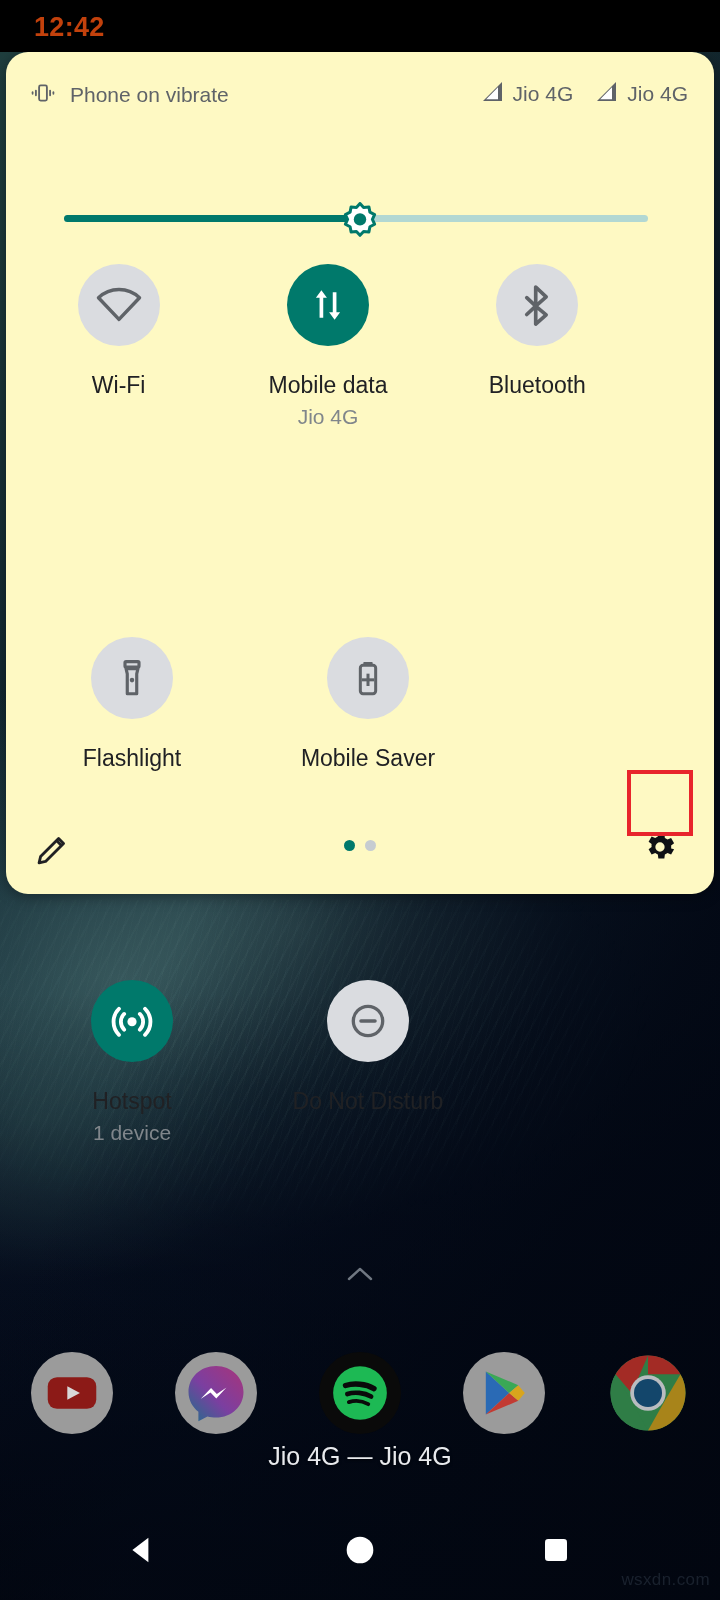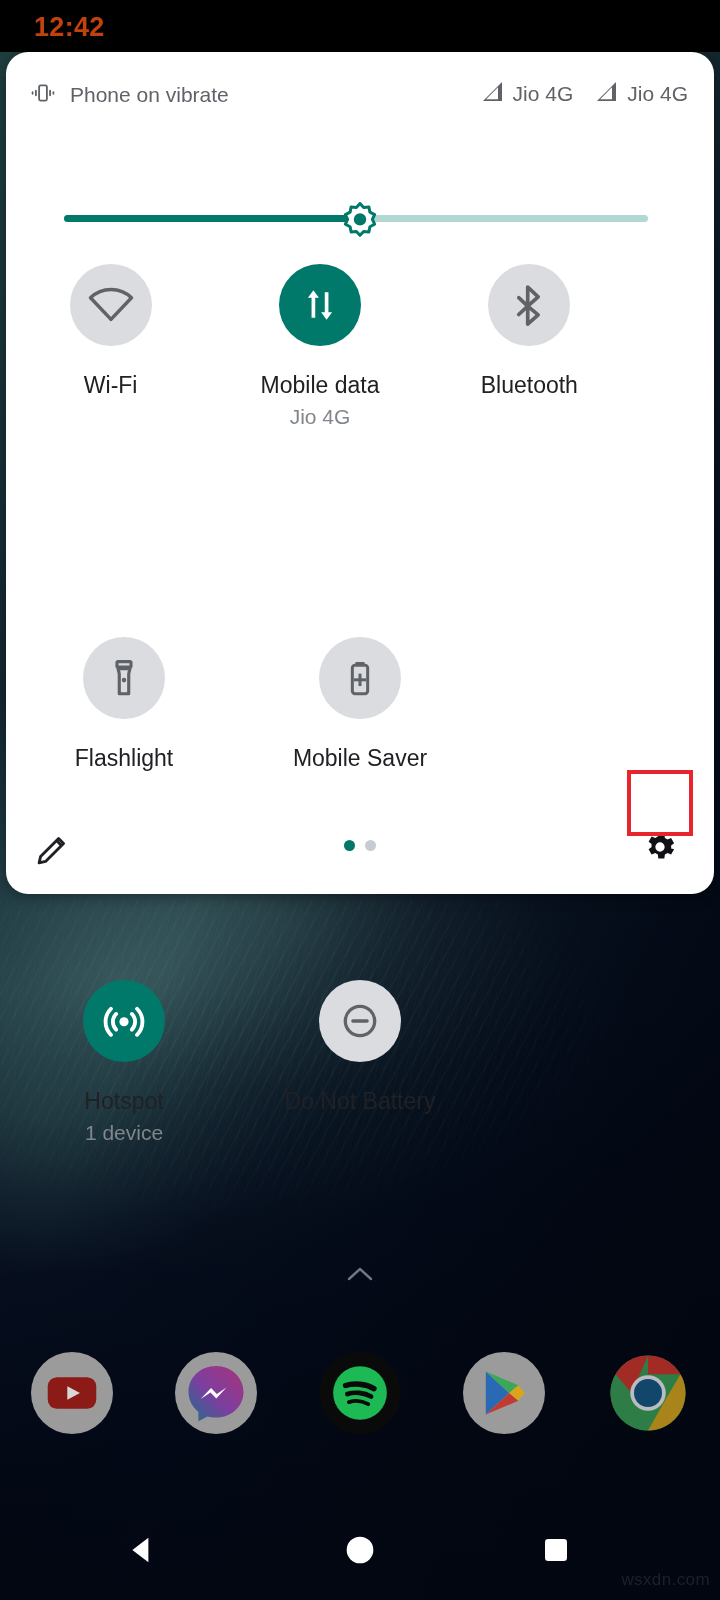--- a/index.html
+++ b/index.html
@@ -42,41 +42,41 @@
     background:#000; z-index:30;
   }
   #clock {
     position:absolute; left:34px; top:12px;
     color:#c2410c; font-size:27px; font-weight:bold; letter-spacing:0.3px;
   }
 
   
   #qs-panel {
     position:absolute; left:6px; top:52px; width:708px; height:842px;
-    background:#ffffff; border-radius:22px; z-index:20;
+    background:#fef9c3; border-radius:22px; z-index:20;
     box-shadow:0 3px 14px rgba(0,0,0,0.35);
   }
 
   
   #qs-header { position:absolute; left:0; top:0; width:708px; height:80px; }
   #vibrate-row { position:absolute; left:24px; top:28px; display:flex; align-items:center; }
   #vibrate-label { color:#5f6368; font-size:21px; margin-left:14px; }
   #signal-row { position:absolute; right:26px; top:28px; display:flex; align-items:center; }
   .sig-group { display:flex; align-items:center; margin-left:22px; }
   .sig-label { color:#5f6368; font-size:21px; margin-left:8px; }
 
   
   #brightness { position:absolute; left:58px; top:152px; width:584px; height:30px; }
   #br-track-bg { position:absolute; left:0; top:11px; width:584px; height:7px; background:#b2d8d3; border-radius:4px; }
   #br-track-fill { position:absolute; left:0; top:11px; width:295px; height:7px; background:#00796b; border-radius:4px; }
   #br-thumb { position:absolute; left:278px; top:-2px; width:36px; height:36px; }
 
   
   #tiles { position:absolute; left:0; top:212px; width:708px; }
-  .tile-row { display:flex; width:628px; }
+  .tile-row { display:flex; width:628px;margin-left:8px; }
   .tile { width:236px; display:flex; flex-direction:column; align-items:center; }
   .tile-icon {
     width:82px; height:82px; border-radius:50%;
     display:flex; align-items:center; justify-content:center;
     background:#dadce0;
   }
   .tile-icon.on { background:#00796b; }
   .tile-label { margin-top:26px; font-size:23px; color:#202124; text-align:center; }
   .tile-sub { margin-top:6px; font-size:21px; color:#80868b; text-align:center; }
   .row-gap-1 { height:208px; }
@@ -267,21 +267,21 @@
         </div>
 
 
         <div class="tile">
           <div class="tile-icon">
             <svg width="42" height="42" viewBox="0 0 24 24">
               <circle cx="12" cy="12" r="8.4" fill="none" stroke="#5f6368" stroke-width="1.9"></circle>
               <rect x="7" y="11.05" width="10" height="1.9" rx="0.95" fill="#5f6368"></rect>
             </svg>
           </div>
-          <div class="tile-label">Do Not Battery</div>
+          <div class="tile-label">Do Not Disturb</div>
         </div>
       </div>
     </div>
 
     <div id="qs-footer">
       <div id="edit-btn">
         <svg width="36" height="36" viewBox="0 0 24 24">
           <path d="M3.4 20.6 L4.4 16.3 L16.4 4.3 L19.7 7.6 L7.7 19.6 Z" fill="none" stroke="#202124" stroke-width="1.9" stroke-linejoin="round"></path>
           <path d="M15 5.7 L18.3 9" fill="none" stroke="#202124" stroke-width="1.9"></path>
         </svg>
@@ -372,20 +372,21 @@
           <path d="M21.5 6.5 A11 11 0 0 1 12 23 L16.8 14.5 Z" fill="#a8841a"></path>
           <path d="M2.5 6.5 A11 11 0 0 0 12 23 L7.2 14.5 Z" fill="#2f7d46"></path>
           <path d="M12 1 A11 11 0 0 0 2.5 6.5 L7.2 12 Z" fill="#a32b25"></path>
           <circle cx="12" cy="12" r="5.2" fill="#b9bcc0"></circle>
           <circle cx="12" cy="12" r="4.1" fill="#13466b"></circle>
         </svg>
       </div>
     </div>
   </div>
 
+  <div id="carrier-text">Jio 4G — Jio 4G</div>
 
   <div id="navbar">
     <div class="nav-btn" id="nav-back">
       <svg width="34" height="34" viewBox="0 0 24 24">
         <path d="M16.5 3.4 L16.5 20.6 L5.2 12 Z" fill="#ffffff"></path>
       </svg>
     </div>
     <div class="nav-btn" id="nav-home">
       <svg width="34" height="34" viewBox="0 0 24 24">
         <circle cx="12" cy="12" r="9.4" fill="#ffffff"></circle>

